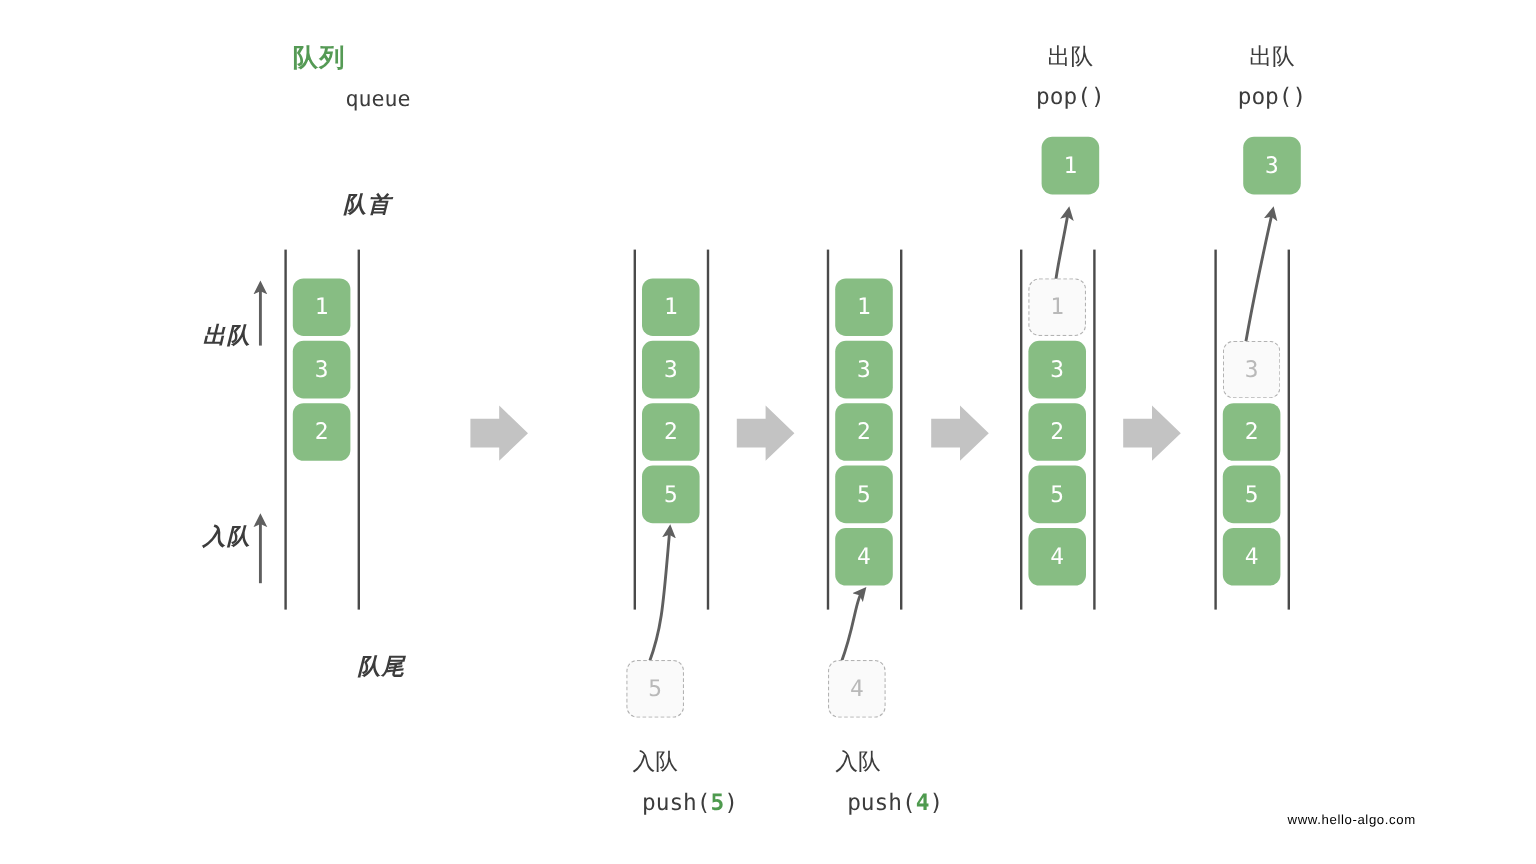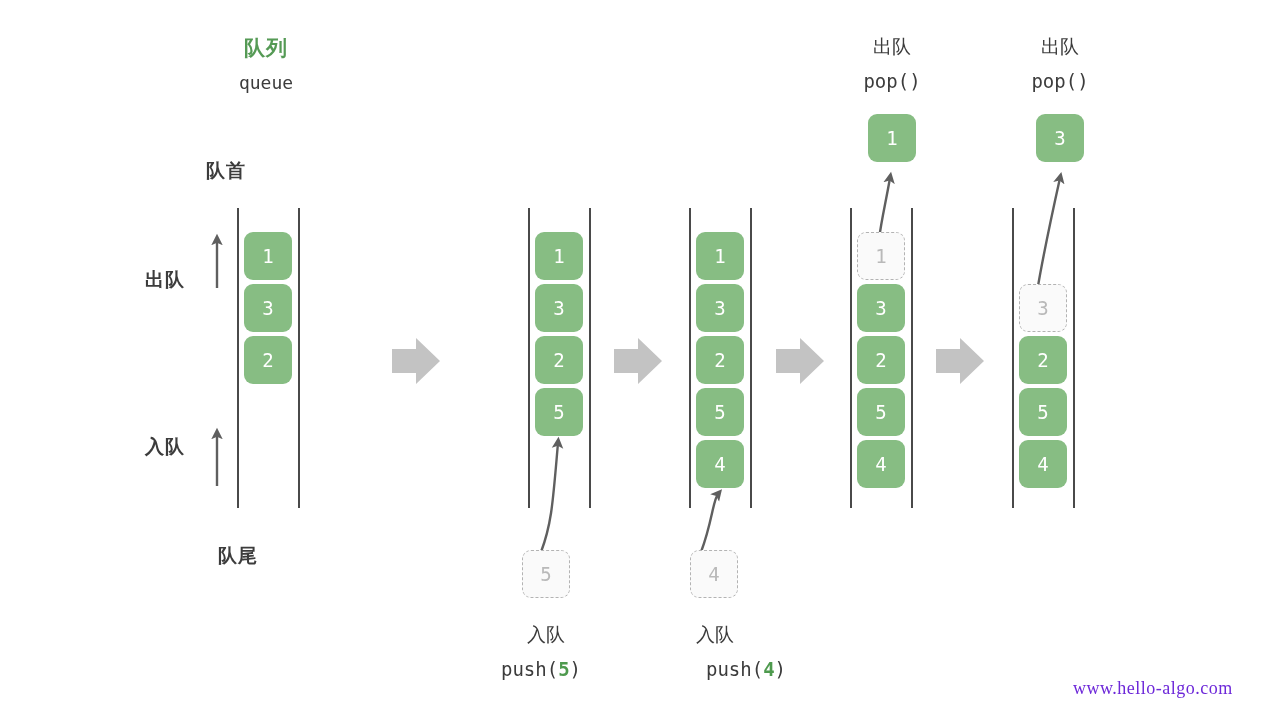--- a/index.html
+++ b/index.html
@@ -34,44 +34,45 @@
     font-family: "DejaVu Sans Mono", "Liberation Mono", monospace;
     font-size: 18px;
     color: #3c3c3c;
     text-align: center;
   }
   .label-bold {
     font-family: "DejaVu Sans", "Liberation Sans", sans-serif;
     font-weight: bold;
     font-size: 19px;
     color: #3c3c3c;
-    text-align: left;
+    text-align: right;
     letter-spacing: 1px;
     white-space: nowrap;
+    font-style: italic;
   }
   .op-cn {
     font-family: "DejaVu Sans", "Liberation Sans", sans-serif;
     font-size: 19px;
     color: #3c3c3c;
     text-align: center;
     white-space: nowrap;
   }
   .op-code {
     font-family: "DejaVu Sans Mono", "Liberation Mono", monospace;
     font-size: 19px;
     color: #3c3c3c;
     text-align: center;
     white-space: nowrap;
   }
   .op-code .num { color: #4e9a4e; font-weight: bold; }
 
   .watermark {
-    font-family: Liberation Serif, serif;
-    font-size: 18px;
-    color: #6d28d9;
+    font-family: Liberation Sans, sans-serif;
+    font-size: 11px;
+    color: #000000;
     letter-spacing: 0.5px;
     white-space: nowrap;
   }
 
   
   .rail {
     width: 1.6px;
     background: #4a4a4a;
   }
 
@@ -146,21 +147,21 @@
 
     <g>
       <path d="M879,266 C876,240 883,218 890,178" fill="none" stroke="#5f5f5f" stroke-width="2.4" marker-end="url(#arrowhead)"></path>
     </g>
     <g>
       <path d="M1033,318 C1038,280 1048,232 1060,178" fill="none" stroke="#5f5f5f" stroke-width="2.4" marker-end="url(#arrowhead)"></path>
     </g>
   </svg>
 
   <div class="abs title-cn" style="left:206px; top:34px; width:120px;">队列</div>
-  <div class="abs title-en" style="left:206px; top:72px; width:120px;">queue</div>
+  <div class="abs title-en" style="left:222px; top:72px; width:120px;text-align:right;">queue</div>
 
   <div class="abs label-bold" style="left:206px; top:158px; width:120px;">队首</div>
   <div class="abs label-bold" style="left:218px; top:543px; width:120px;">队尾</div>
   <div class="abs label-bold" style="left:145px; top:267px; width:64px;">出队</div>
   <div class="abs label-bold" style="left:145px; top:434px; width:64px;">入队</div>
 
   <div class="abs rail" style="left:237px; top:208px; height:300px;"></div>
   <div class="abs rail" style="left:298px; top:208px; height:300px;"></div>
 
   <div class="abs cell filled" style="left:244px; top:232px;">1</div>
@@ -171,21 +172,21 @@
   <div class="abs rail" style="left:589px; top:208px; height:300px;"></div>
 
   <div class="abs cell filled" style="left:535px; top:232px;">1</div>
   <div class="abs cell filled" style="left:535px; top:284px;">3</div>
   <div class="abs cell filled" style="left:535px; top:336px;">2</div>
   <div class="abs cell filled" style="left:535px; top:388px;">5</div>
 
   <div class="abs cell ghost" style="left:522px; top:550px;">5</div>
 
   <div class="abs op-cn" style="left:486px; top:622px; width:120px;">入队</div>
-  <div class="abs op-code" style="left:481px; top:658px; width:120px;"><span>push(</span><span class="num">5</span><span>)</span></div>
+  <div class="abs op-code" style="left:515px; top:658px; width:120px;"><span>push(</span><span class="num">5</span><span>)</span></div>
 
   <div class="abs rail" style="left:689px; top:208px; height:300px;"></div>
   <div class="abs rail" style="left:750px; top:208px; height:300px;"></div>
 
   <div class="abs cell filled" style="left:696px; top:232px;">1</div>
   <div class="abs cell filled" style="left:696px; top:284px;">3</div>
   <div class="abs cell filled" style="left:696px; top:336px;">2</div>
   <div class="abs cell filled" style="left:696px; top:388px;">5</div>
   <div class="abs cell filled" style="left:696px; top:440px;">4</div>
 

